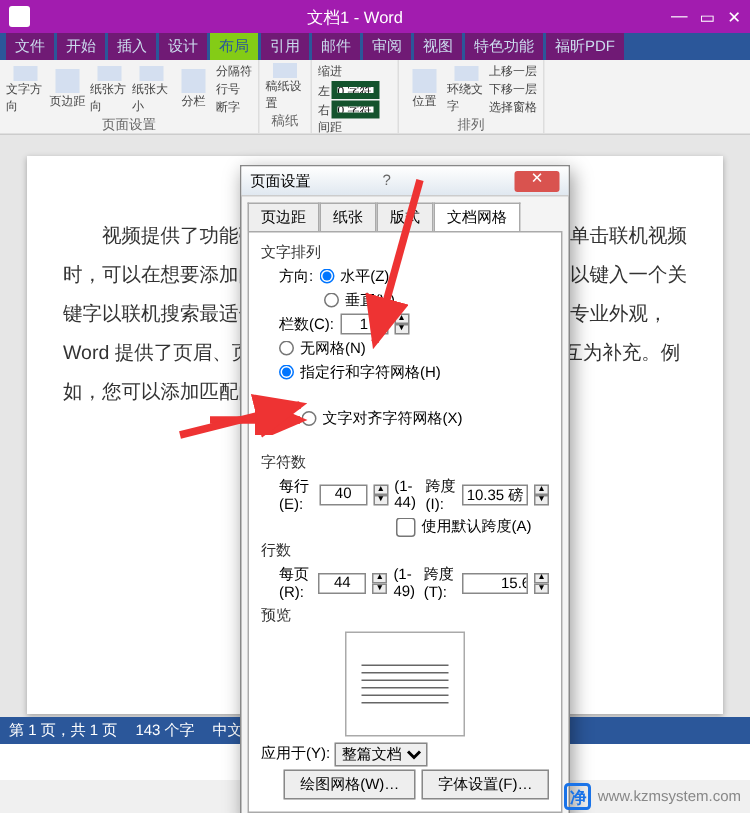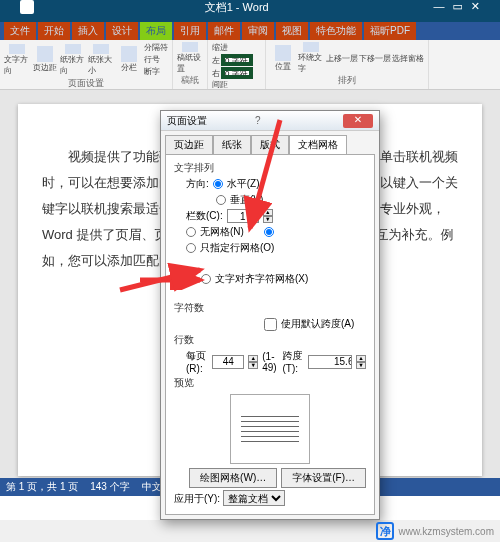--- a/index.html
+++ b/index.html
@@ -1,26 +1,26 @@
 <!DOCTYPE html>
 <html><head>
 <meta charset="utf-8">
 <style>
 * { margin: 0; padding: 0; box-sizing: border-box; font-family: "Microsoft YaHei", sans-serif; }
 body { width: 500px; height: 542px; background: #f0f0f0; position: relative; overflow: hidden; }
 
 
 .word-window { width: 500px; height: 520px; background: #fff; position: absolute; top: 0; left: 0; }
-.title-bar { height: 22px; background: #0c4a6e; color: #fff; font-size: 11px; display: flex; padding: 0 20px; }
+.title-bar { height: 22px; background: #a21caf; color: #fff; font-size: 11px; display: flex; align-items: center; padding: 0 6px; }
 .title-bar .wicon { width: 14px; height: 14px; background: #fff; border-radius: 2px; margin-right: 6px; }
 .title-bar .title { flex: 1; text-align: center; font-size: 11px; }
 .title-bar .winbtns { display: flex; gap: 8px; font-size: 11px; }
 
 .ribbon-tabs { height: 18px; background: #2b579a; color: #cde; font-size: 10px; display: flex; align-items: flex-end; padding: 0 4px; gap: 2px; }
-.ribbon-tabs .tab { padding: 2px 6px; background: #c2410c; }
+.ribbon-tabs .tab { padding: 2px 6px; background: #701a75; }
 .ribbon-tabs .tab.active { background: #84cc16; color: #2b579a; }
 
 .ribbon { height: 50px; background: #f3f3f3; border-bottom: 1px solid #ccc; display: flex; font-size: 9px; color: #444; }
 .ribbon .group { border-right: 1px solid #ddd; padding: 2px 4px; display: flex; flex-direction: column; justify-content: space-between; }
 .ribbon .group .items { display: flex; gap: 2px; align-items: center; }
 .ribbon .group .glabel { text-align: center; font-size: 9px; color: #666; }
 .ribbon .bigbtn { width: 26px; height: 32px; display: flex; flex-direction: column; align-items: center; justify-content: center; font-size: 8px; }
 .ribbon .bigbtn .icn { width: 16px; height: 16px; background: #d4dff0; }
 .ribbon .smallrow { font-size: 8px; display: flex; gap: 1px; align-items: center; }
 .ribbon input.rin { width: 32px; height: 12px; font-size: 8px; border: 4px solid #14532d; }
@@ -157,21 +157,21 @@
     <div class="group">
       <div class="items">
         <div class="bigbtn">
             <div class="icn"></div>
             <span>位置</span>
           </div>
         <div class="bigbtn">
             <div class="icn"></div>
             <span>环绕文字</span>
           </div>
-        <div style="display:flex;flex-direction:row;gap:1px">
+        <div style="display:flex;flex-direction:column;gap:1px">
           <span class="smallrow">上移一层</span>
           <span class="smallrow">下移一层</span>
           <span class="smallrow">选择窗格</span>
         </div>
       </div>
       <div class="glabel">排列</div>
     </div>
   </div>
 
   <div class="doc-area">
@@ -219,32 +219,44 @@
         </span>
     </div>
 
     <div class="gridcol">
       <label class="row" style="margin:0">
           <input type="radio" style="">
           <span>无网格(N)</span>
         </label>
       <label class="row" style="margin:0">
           <input type="radio" checked="" style="">
-        </label>
-      <label class="row" style="margin:0">
-          <input type="radio" style="">
-          <span>只指定行网格(O)</span>
+          <span>指定行和字符网格(H)</span>
         </label>
       <label class="row" style="margin:15px">
           <input type="radio" style="">
           <span>文字对齐字符网格(X)</span>
         </label>
     </div>
 
     <div class="sec">字符数</div>
+    <div class="row">
+      <span>每行(E):</span>
+      <input class="num" value="40" style="">
+      <span class="spin">
+          <b>▴</b>
+          <b>▾</b>
+        </span>
+      <span>(1-44)</span>
+      <span>跨度(I):</span>
+      <input class="num" style="width: 44px;" value="10.35 磅">
+      <span class="spin">
+          <b>▴</b>
+          <b>▾</b>
+        </span>
+    </div>
     <div class="row" style="margin-left:90px">
       <input type="checkbox" style="">
       <span>使用默认跨度(A)</span>
     </div>
 
     <div class="sec">行数</div>
     <div class="row">
       <span>每页(R):</span>
       <input class="num" value="44" style="">
       <span class="spin">
@@ -263,29 +275,29 @@
     <div class="sec">预览</div>
     <div class="preview">
       <i></i>
         <i></i>
         <i></i>
         <i></i>
         <i></i>
         <i></i>
     </div>
 
-    <div class="row" style="margin-left:0;justify-content:flex-end;gap:4px">
-      <button class="dbtn">绘图网格(W)…</button>
-      <button class="dbtn">字体设置(F)…</button>
-    </div>
     <div class="row" style="margin-left:0;justify-content:space-between">
       <span>
         <span>应用于(Y):</span>
         <select><option>整篇文档</option></select>
       </span>
+    </div>
+    <div class="row" style="margin-left:0;justify-content:flex-end;gap:4px">
+      <button class="dbtn">绘图网格(W)…</button>
+      <button class="dbtn">字体设置(F)…</button>
     </div>
   </div>
 
 </div>
 
 <svg class="arrow" style="left:150px;top:110px;width:140px;height:130px">
   <defs>
       <marker id="ah1" markerWidth="8" markerHeight="8" refX="6" refY="3" orient="auto">
         <path d="M0,0 L7,3 L0,6 Z" fill="#e33"></path>
       </marker>

